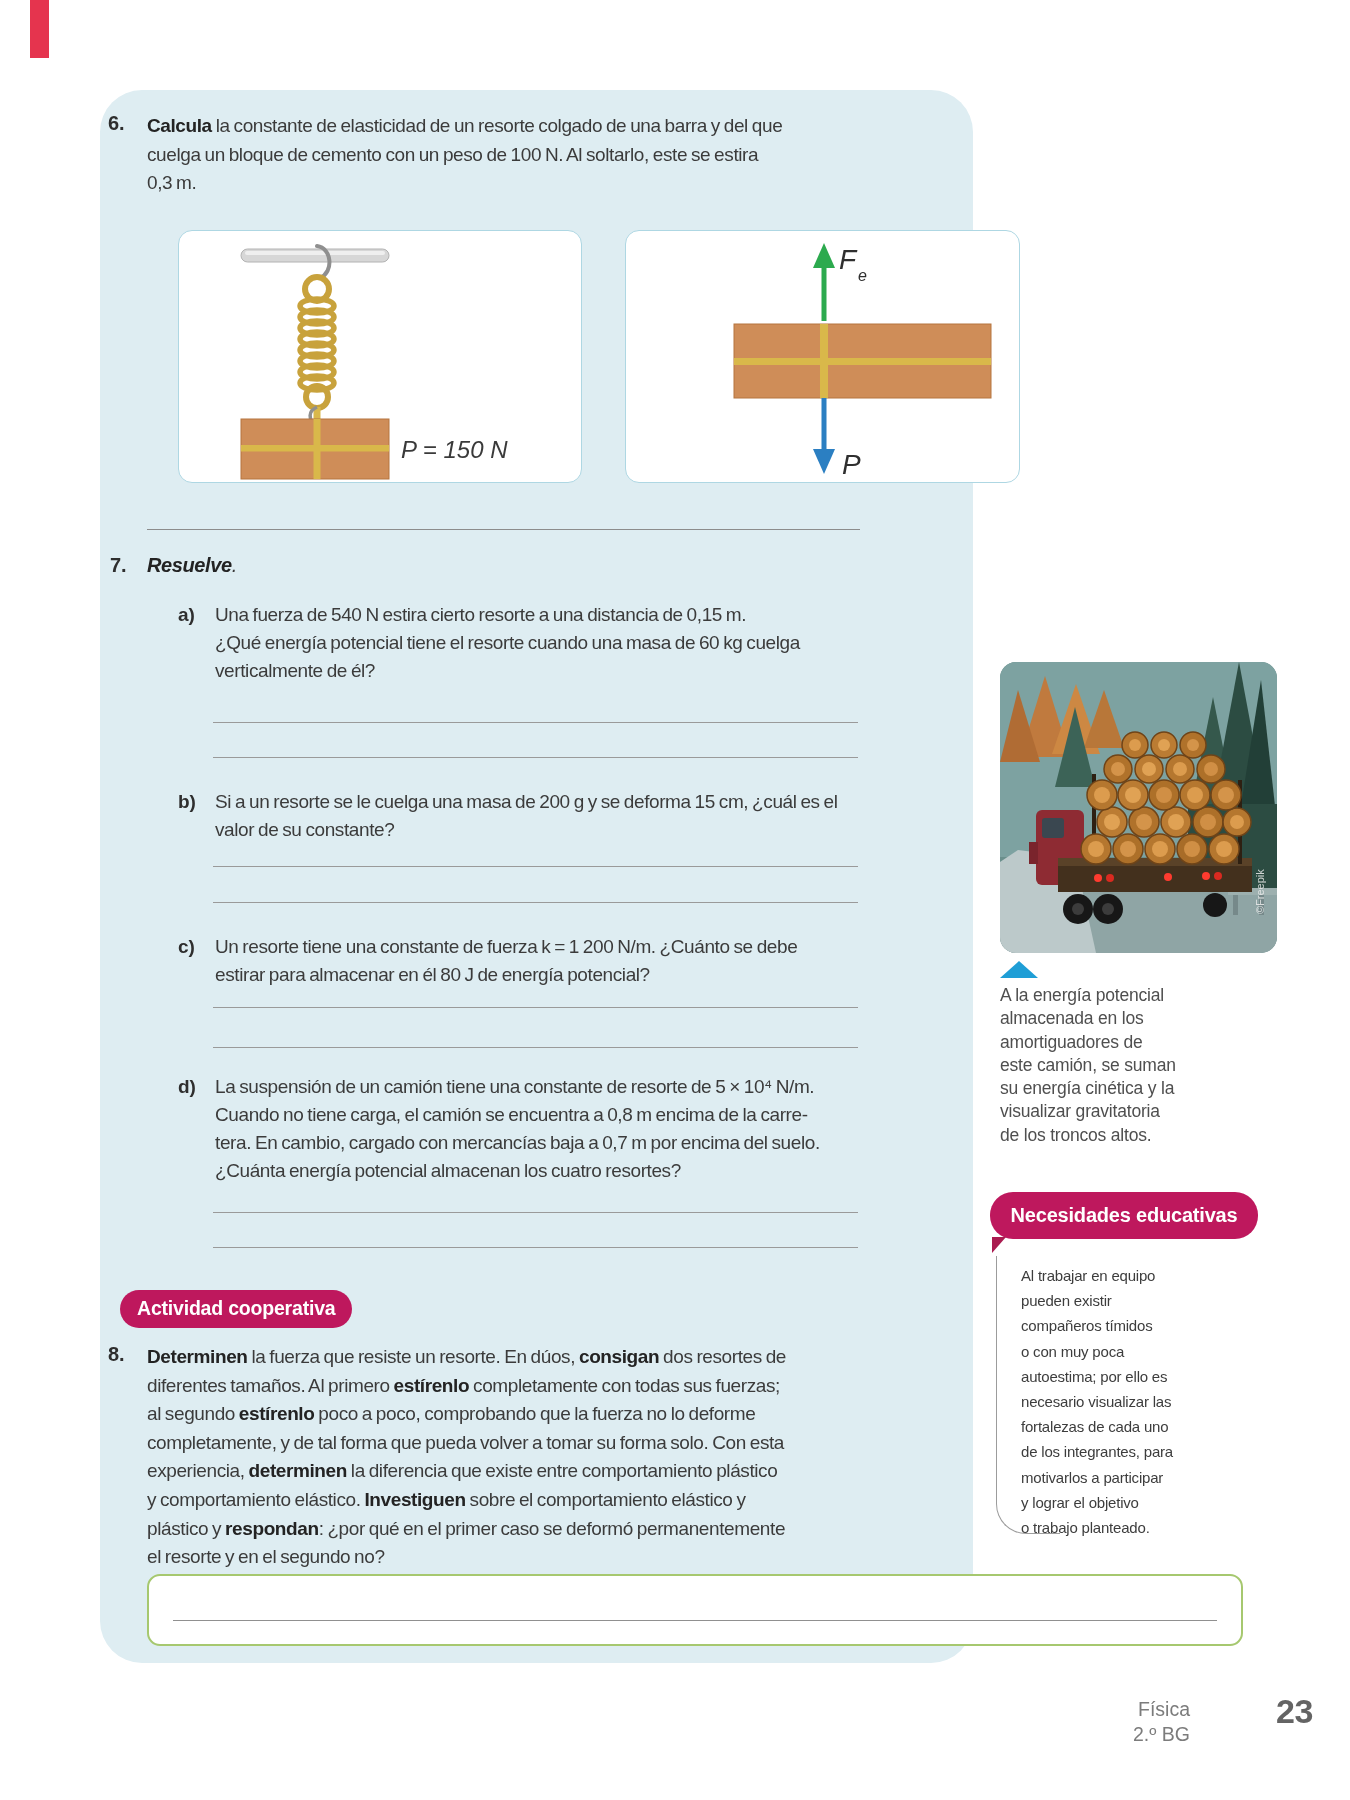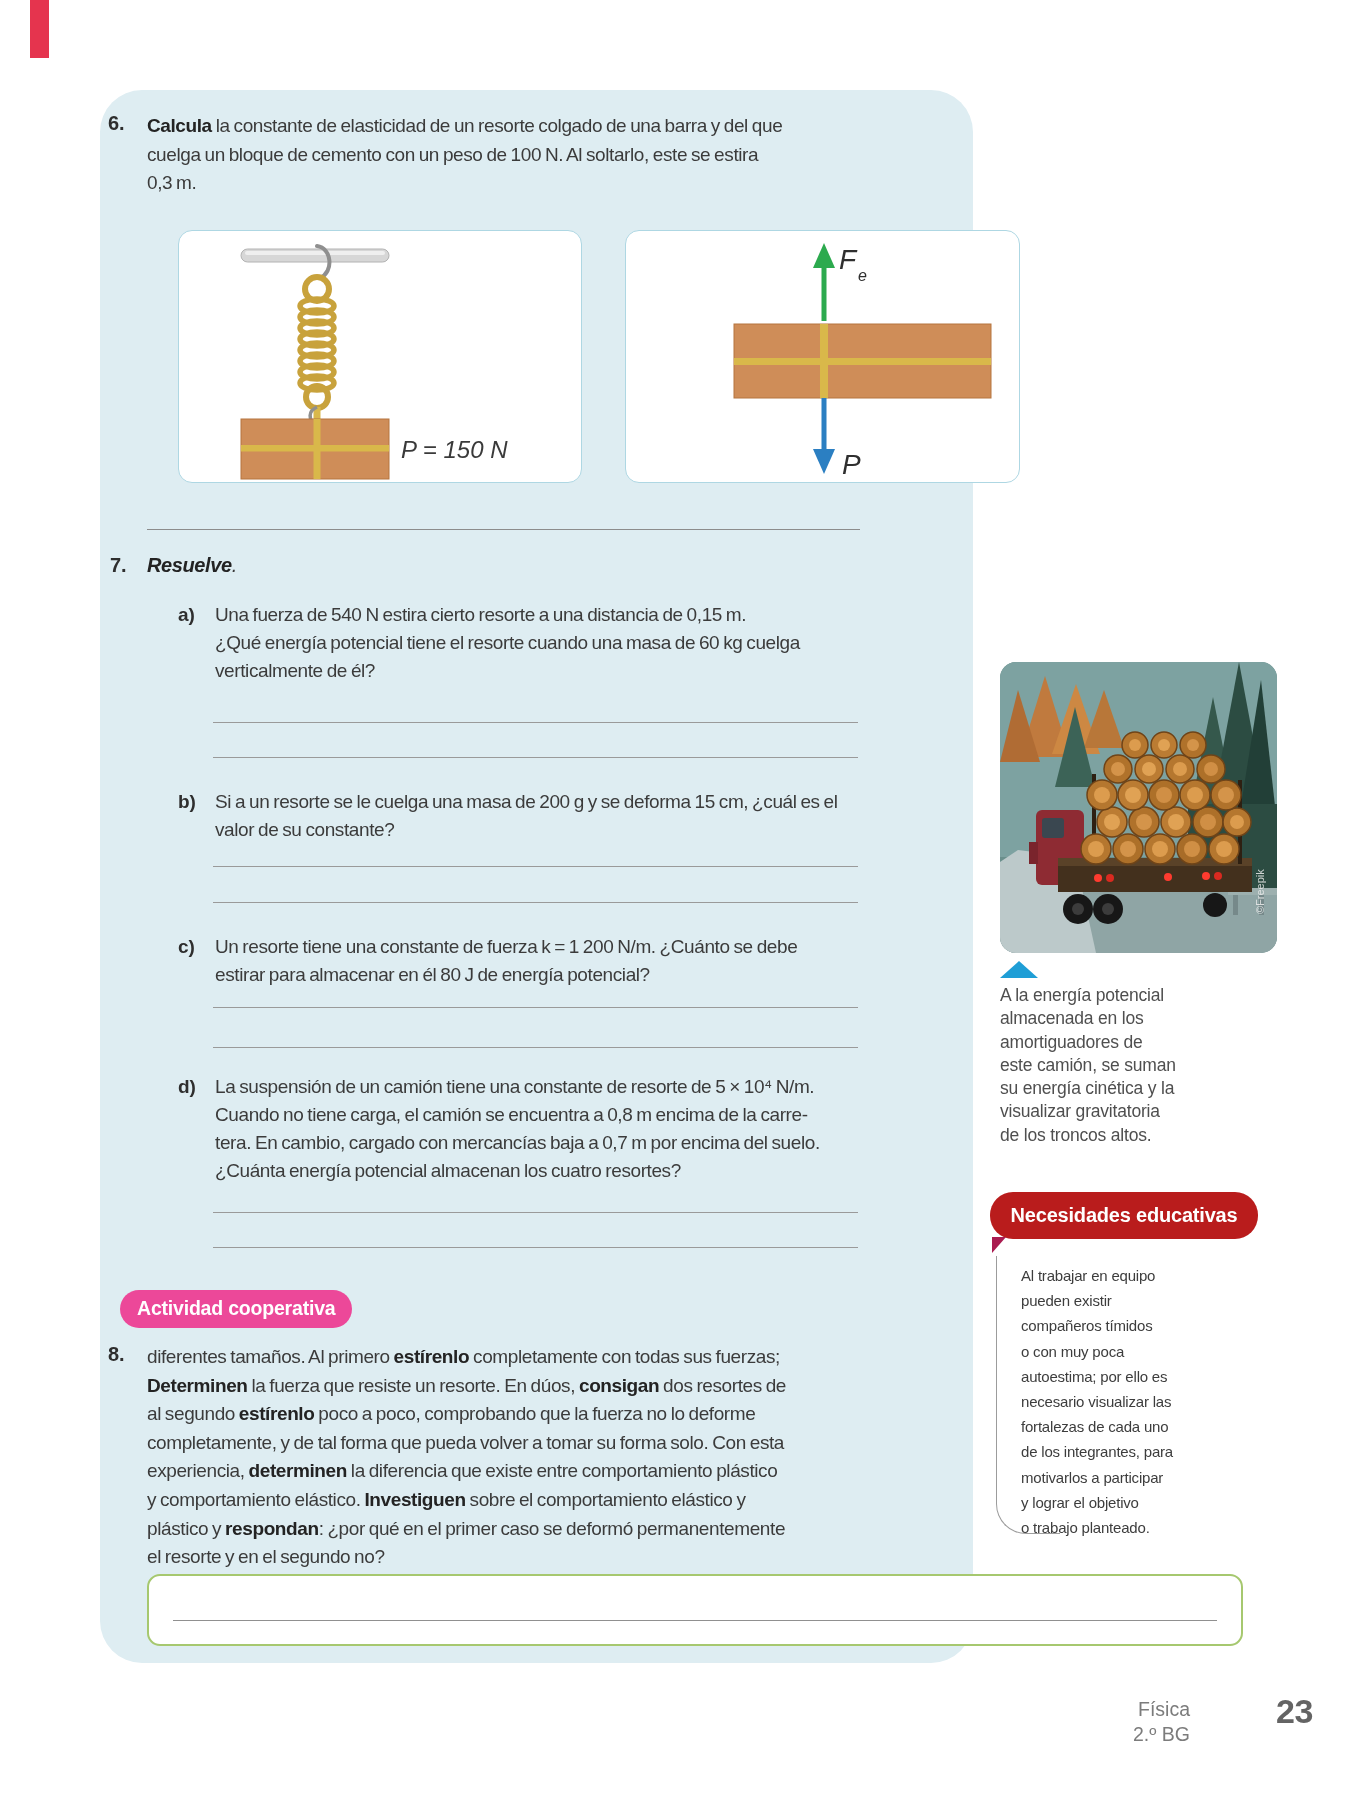--- a/index.html
+++ b/index.html
@@ -20,25 +20,25 @@
   .item-lines .tline { line-height:28px; }
   .item-row { display:flex; }
   .item-label { width:37px; font-weight:bold; font-size:19px; color:#2e2e2e; flex:none; line-height:28px; }
   b { color:#232323; }
 
   .diagram-box { background:#ffffff; border:1.5px solid #aed7e3; border-radius:14px; overflow:hidden; }
   .divider { border-top:1.3px solid #8c8c8c; height:0; }
   .ans { border-top:1.2px solid #9a9a9a; height:0; width:645px; }
 
   .badge-pill {
-    display:inline-block; background:#ec4899; color:#ffffff; font-weight:bold;
+    display:inline-block; background:#be185d; color:#ffffff; font-weight:bold;
     font-size:19.5px; letter-spacing:-0.2px; padding:7px 17px 8px 17px; border-radius:19px;
   }
   .needs-badge {
-    background:#b91c1c; color:#fff; font-weight:bold; font-size:20px; text-align:center;
+    background:#be185d; color:#fff; font-weight:bold; font-size:20px; text-align:center;
     width:268px; height:47px; line-height:46px; border-radius:23px; letter-spacing:-0.2px;
   }
   .needs-tail { width:0; height:0; border-top:16px solid #aa1b50; border-right:14px solid transparent; }
   .needs-bracket { width:64px; height:278px; border-left:1.5px solid #9c9c9c; border-bottom:1.5px solid #9c9c9c; border-bottom-left-radius:30px; }
   .needs-text { font-size:15px; line-height:25.2px; color:#3d3d3d; letter-spacing:-0.2px; }
   .needs-text .tline { white-space:nowrap; }
 
   .caption { font-size:17.5px; line-height:23.3px; color:#4f4f4f; letter-spacing:-0.2px; }
   .caption .tline { white-space:nowrap; }
   .pointer-up { width:0; height:0; border-left:19px solid transparent; border-right:19px solid transparent; border-bottom:17px solid #1f9ed6; }
@@ -161,22 +161,22 @@
   <div class="abs ans" style="left:213px; top:1212px;"></div>
   <div class="abs ans" style="left:213px; top:1247px;"></div>
 
   <div class="abs" style="left:120px; top:1290px;">
     <span class="badge-pill">Actividad cooperativa</span>
   </div>
 
   <div class="abs ex-row" style="left:108px; top:1343px; width:766px;">
     <div class="ex-num">8.</div>
     <div class="lines ex8-lines">
+        <div class="tline"><b>Determinen</b><span> la fuerza que resiste un resorte. En dúos, </span><b>consigan</b><span> dos resortes de</span></div>
         <div class="tline"><span>diferentes tamaños. Al primero </span><b>estírenlo</b><span> completamente con todas sus fuerzas;</span></div>
-        <div class="tline"><b>Determinen</b><span> la fuerza que resiste un resorte. En dúos, </span><b>consigan</b><span> dos resortes de</span></div>
         <div class="tline"><span>al segundo </span><b>estírenlo</b><span> poco a poco, comprobando que la fuerza no lo deforme</span></div>
         <div class="tline"><span>completamente, y de tal forma que pueda volver a tomar su forma solo. Con esta</span></div>
         <div class="tline"><span>experiencia, </span><b>determinen</b><span> la diferencia que existe entre comportamiento plástico</span></div>
         <div class="tline"><span>y comportamiento elástico. </span><b>Investiguen</b><span> sobre el comportamiento elástico y</span></div>
         <div class="tline"><span>plástico y </span><b>respondan</b><span>: ¿por qué en el primer caso se deformó permanentemente</span></div>
         <div class="tline"><span>el resorte y en el segundo no?</span></div>
       </div>
   </div>
 
   <div class="abs green-box" style="left:147px; top:1574px;">

